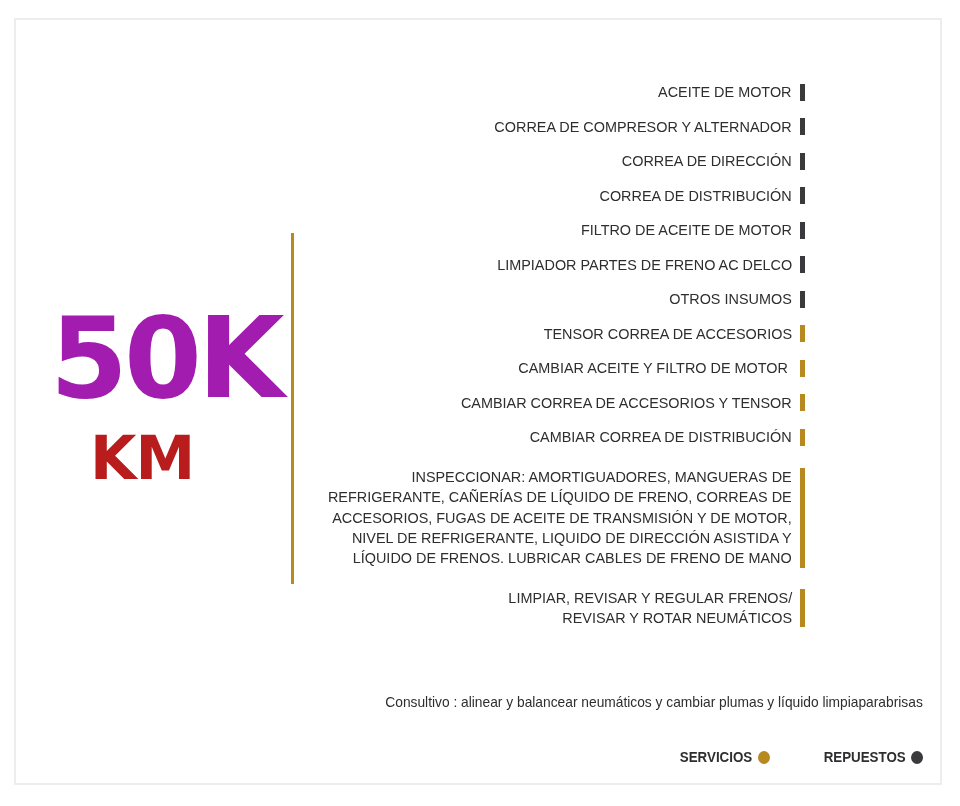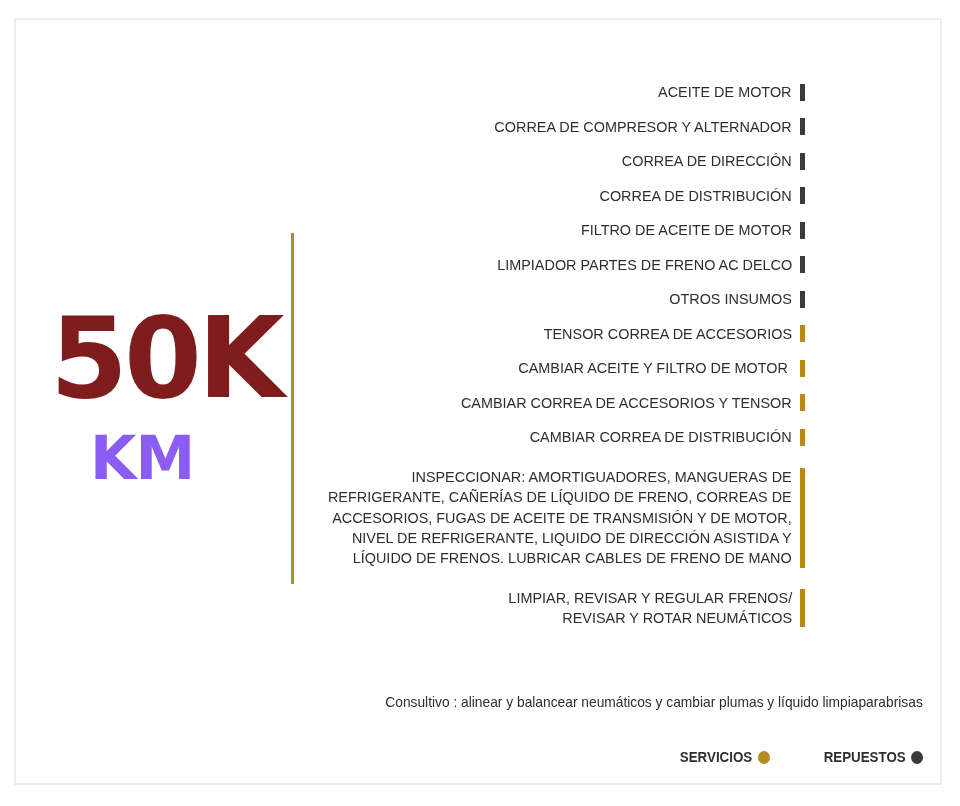--- a/index.html
+++ b/index.html
@@ -2,24 +2,24 @@
 <html><head>
 <meta charset="utf-8">
 <style>
   html, body { margin: 0; padding: 0; background: #ffffff; }
   body { width: 960px; height: 806px; position: relative; overflow: hidden;
          font-family: "Liberation Sans", "DejaVu Sans", sans-serif; }
   .card { position: absolute; left: 14px; top: 18px; width: 928px; height: 767px;
           border: 2px solid #ededed; box-sizing: border-box; background: #ffffff; }
   .big { position: absolute; left: 50px; top: 302px; width: 215px; text-align: center;
          font-family: "DejaVu Sans", sans-serif; font-weight: bold; font-size: 112px;
-         letter-spacing: -4px; line-height: 1; color: #7f1d1d; }
+         letter-spacing: -4px; line-height: 1; color: #a21caf; }
   .km { position: absolute; left: 50px; top: 428px; width: 184px; text-align: center;
         font-family: "DejaVu Sans", sans-serif; font-weight: bold; font-size: 60px;
-        line-height: 1; color: #8b5cf6; letter-spacing: -1px; }
+        line-height: 1; color: #b91c1c; letter-spacing: -1px; }
   .divider { position: absolute; left: 291px; top: 233px; width: 3px; height: 351px; background: #b8891f; }
   .item { position: absolute; right: 168px; text-align: right; color: #2e2e30;
           font-family: "Liberation Sans", sans-serif; font-size: 15.5px; line-height: 20.3px;
           transform: scaleX(0.93); transform-origin: right center; }
   .marker { position: absolute; left: 800px; width: 5px; }
   .m-dark { background: #3a3a3c; }
   .m-gold { background: #b8891f; }
   .consult { position: absolute; right: 37px; top: 694px; font-size: 14.5px; color: #2e2e30;
              font-family: "Liberation Sans", sans-serif; transform: scaleX(0.95); transform-origin: right center; white-space: nowrap; }
   .legend { position: absolute; top: 749px; font-weight: bold; font-size: 14.5px; color: #2e2e30;

